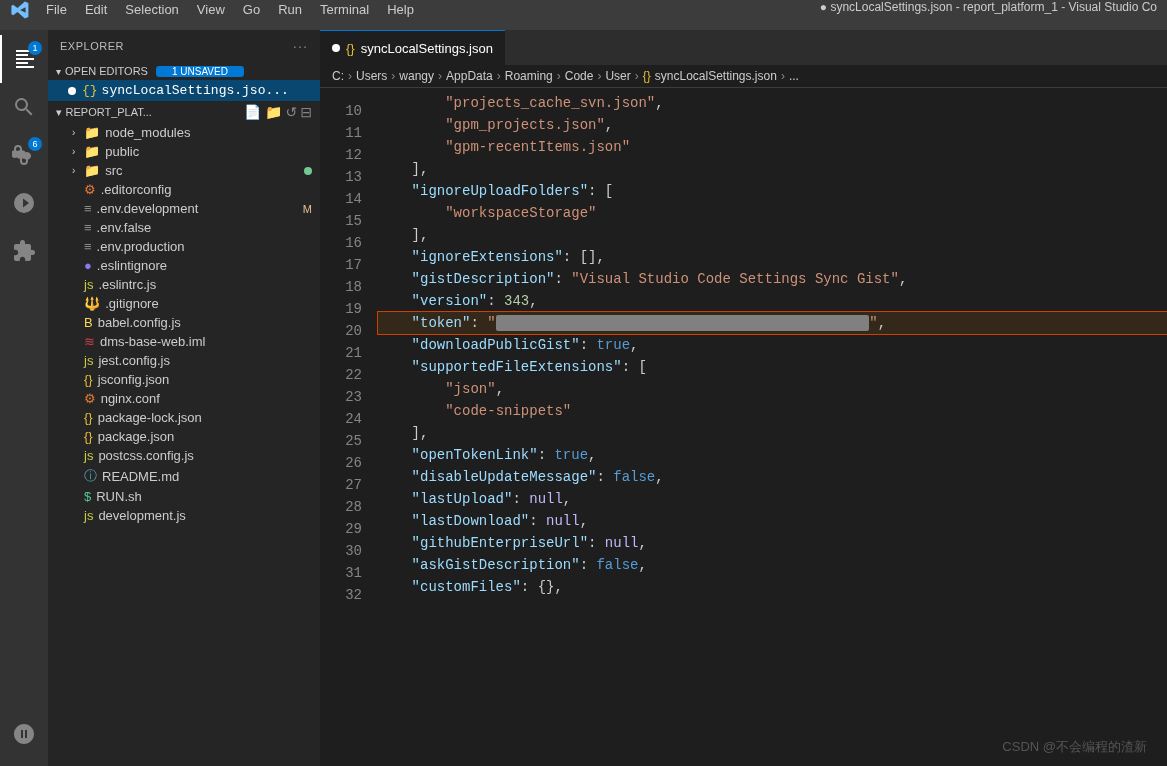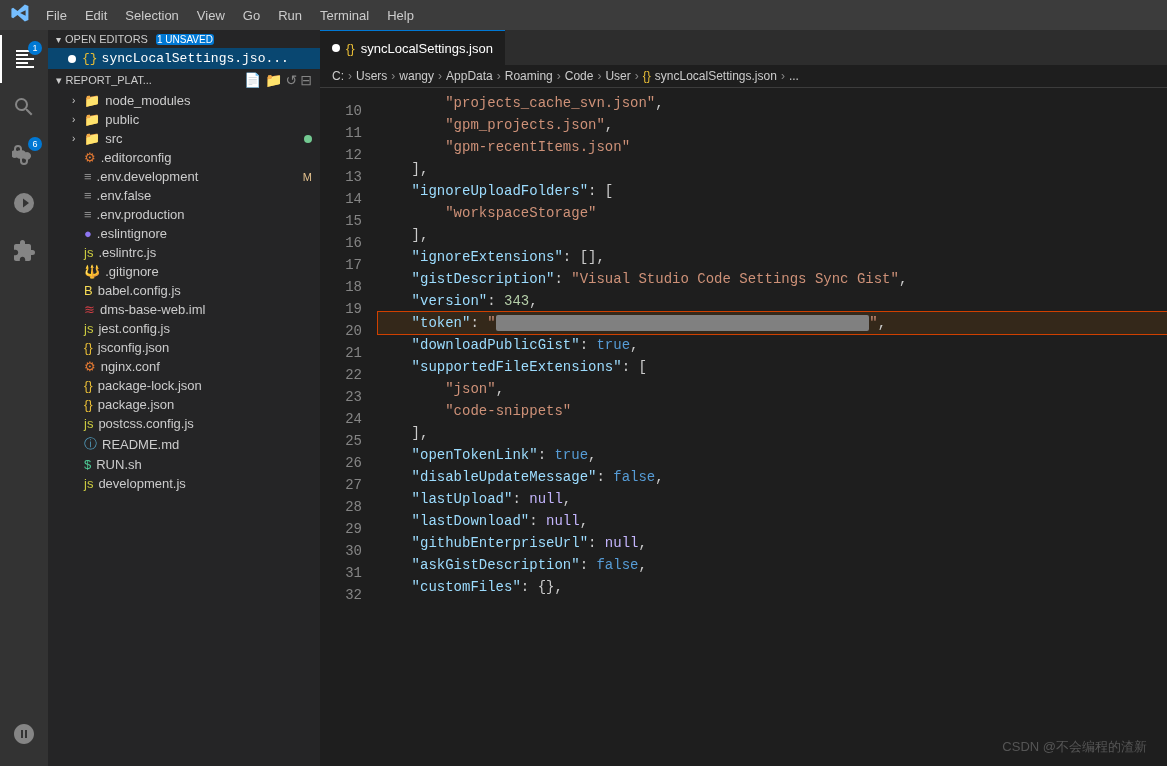--- a/index.html
+++ b/index.html
@@ -12,21 +12,21 @@
       overflow: hidden;
       display: flex;
       flex-direction: column;
     }
 
     
     .title-bar {
       background: #3c3c3c;
       height: 30px;
       display: flex;
-      align-items: center;
+      align-items: flex-start;
       padding: 0 10px;
       flex-shrink: 0;
     }
     .title-bar-menu {
       display: flex;
       gap: 2px;
     }
     .title-bar-menu-item {
       color: #cccccc;
       font-size: 13px;
@@ -134,21 +134,21 @@
       font-size: 11px;
       font-family: 'Segoe UI', sans-serif;
       color: #cccccc;
       cursor: pointer;
       gap: 4px;
     }
     .section-header .unsaved-badge {
       background: #0078d4;
       color: white;
       font-size: 10px;
-      padding: 0 1px;
+      padding: 0 16px;
       border-radius: 3px;
       margin-left: 4px;
     }
     .section-header .arrow {
       font-size: 10px;
       color: #cccccc;
     }
 
     .editor-item {
       display: flex;
@@ -378,20 +378,21 @@
   <div class="title-bar-menu">
     <span class="title-bar-menu-item">File</span>
     <span class="title-bar-menu-item">Edit</span>
     <span class="title-bar-menu-item">Selection</span>
     <span class="title-bar-menu-item">View</span>
     <span class="title-bar-menu-item">Go</span>
     <span class="title-bar-menu-item">Run</span>
     <span class="title-bar-menu-item">Terminal</span>
     <span class="title-bar-menu-item">Help</span>
   </div>
+  <div class="title-bar-right">● syncLocalSettings.json - report_platform_1 - Visual Studio Co</div>
 </div>
 
 <div class="main-layout">
 
   <div class="activity-bar">
     <div class="activity-icon active">
       <svg viewBox="0 0 24 24" fill="currentColor">
           <path d="M3 3h18v2H3V3zm0 4h12v2H3V7zm0 4h18v2H3v-2zm0 4h12v2H3v-2zm0 4h18v2H3v-2z"></path>
         </svg>
       <div class="badge">1</div>
@@ -419,20 +420,26 @@
     </div>
     <div style="flex:1"></div>
     <div class="activity-icon" style="margin-bottom:8px;">
       <svg viewBox="0 0 24 24" fill="currentColor">
           <path d="M12 2C6.48 2 2 6.48 2 12s4.48 10 10 10 10-4.48 10-10S17.52 2 12 2zm-1 14H9V8h2v8zm4 0h-2V8h2v8z"></path>
         </svg>
     </div>
   </div>
 
   <div class="sidebar">
+    <div class="sidebar-header">
+      <span>EXPLORER</span>
+      <div class="sidebar-header-actions">
+        <span>···</span>
+      </div>
+    </div>
 
     <div class="open-editors-section">
       <div class="section-header">
         <span class="arrow">▾</span>
         <span>OPEN EDITORS</span>
         <span class="unsaved-badge">1 UNSAVED</span>
       </div>
       <div class="editor-item">
         <span class="dot"></span>
         <span class="file-icon">{}</span>

